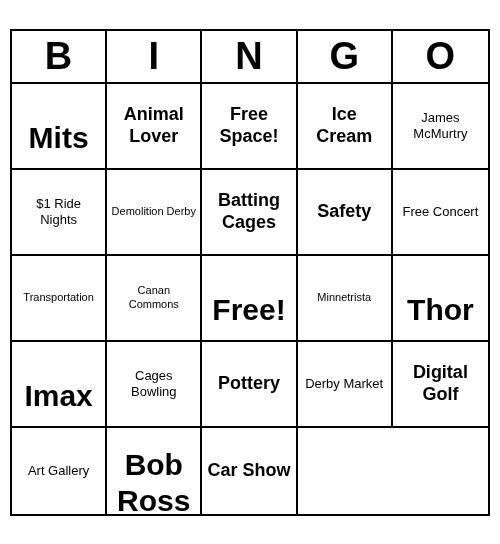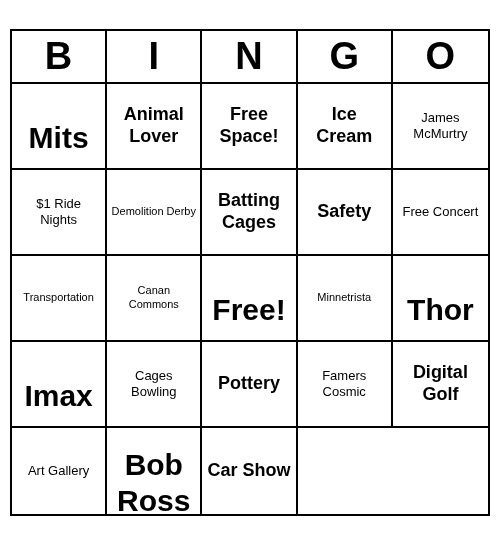--- a/index.html
+++ b/index.html
@@ -146,21 +146,21 @@
       <div class="bingo-cell xlarge">
         <span class="cell-text">Imax</span>
       </div>
       <div class="bingo-cell ">
         <span class="cell-text">Cages Bowling</span>
       </div>
       <div class="bingo-cell large">
         <span class="cell-text">Pottery</span>
       </div>
       <div class="bingo-cell ">
-        <span class="cell-text">Famers Cosmic</span>
+        <span class="cell-text">Derby Market</span>
       </div>
       <div class="bingo-cell large">
         <span class="cell-text">Digital Golf</span>
       </div>
       <div class="bingo-cell ">
         <span class="cell-text">Art Gallery</span>
       </div>
       <div class="bingo-cell xlarge">
         <span class="cell-text">Bob Ross</span>
       </div>

